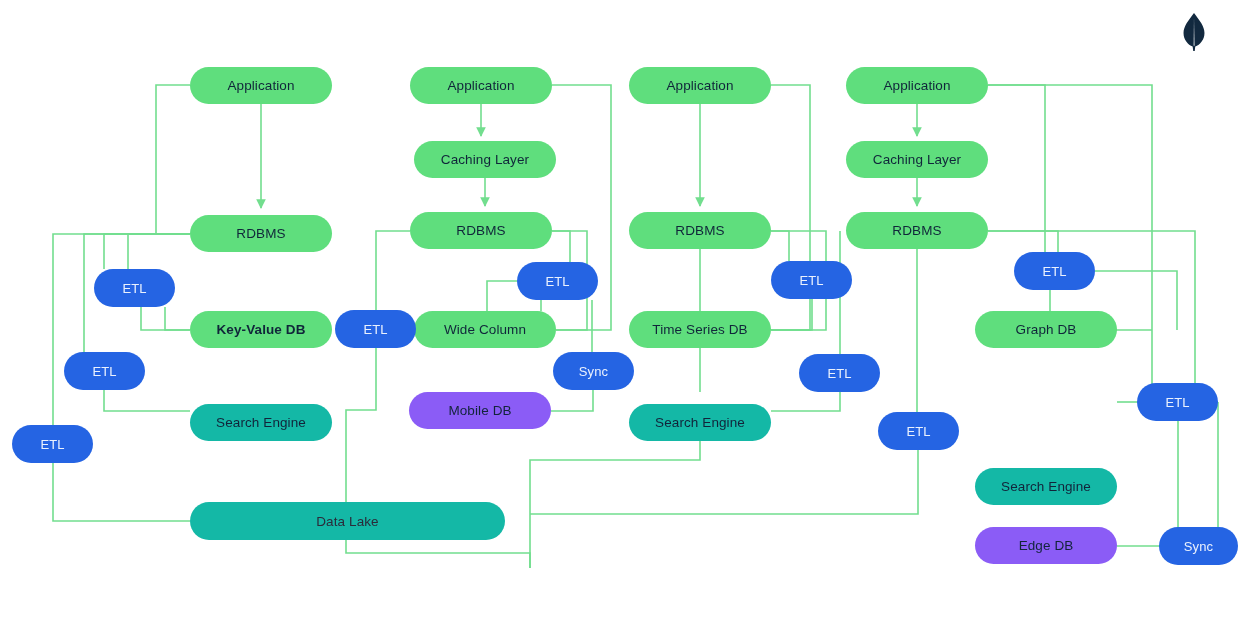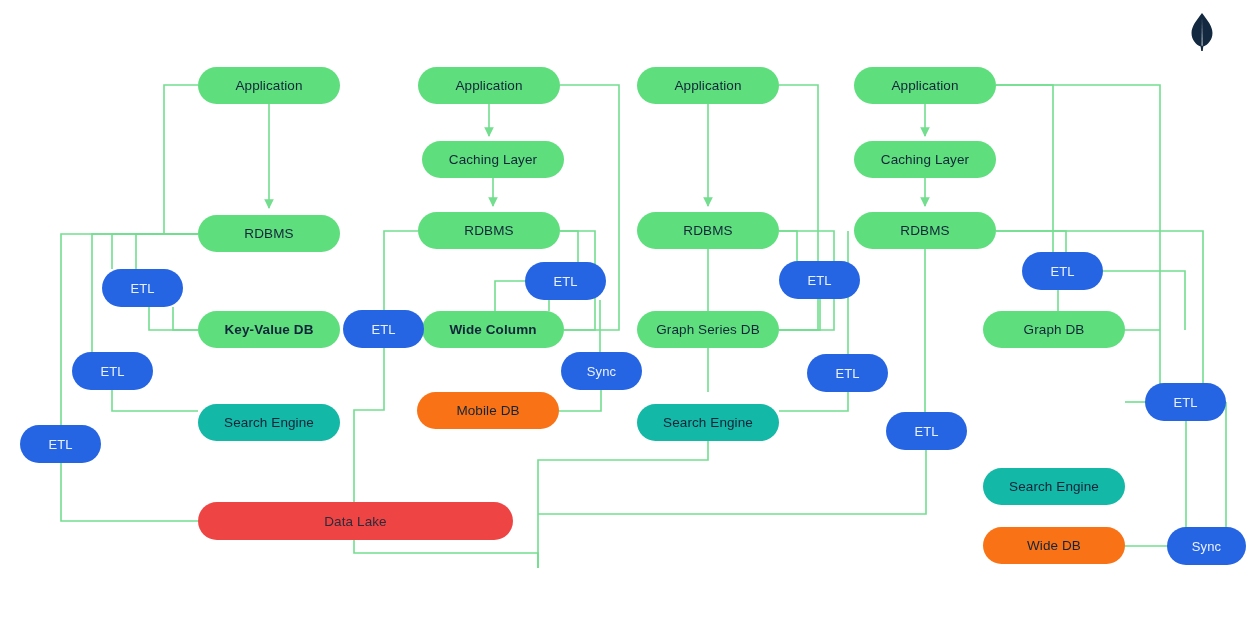--- a/index.html
+++ b/index.html
@@ -3,38 +3,38 @@
 <meta charset="utf-8">
 <style>
   html,body{margin:0;padding:0;}
   body{
     width:1254px;height:624px;
     background:#ffffff;
     font-family:"Liberation Sans", sans-serif;
     overflow:hidden;
     position:relative;
   }
-  #stage{position:absolute;left:8px;top:0;width:1064px;height:624px;}
+  #stage{position:absolute;left:0;top:0;width:1064px;height:624px;}
   #wires{position:absolute;left:0;top:0;width:1254px;height:624px;pointer-events:none;}
   .node{
     position:absolute;
     box-sizing:border-box;
     display:flex;align-items:center;justify-content:center;
     border-radius:999px;
     font-size:13.5px;
     letter-spacing:.1px;
     white-space:nowrap;
     color:#12243a;
     z-index:5;
   }
   .n-green{background:#5FDE7D;color:#10263a;}
   .n-blue{background:#2564E3;color:#eaf1fe;font-size:13px;}
   .n-cyan{background:#14b8a6;color:#12243a;margin-top:12px;}
-  .n-yellow{background:#f97316;color:#12243a;}
-  .n-lav{background:#ef4444;color:#2b2b3a;}
+  .n-yellow{background:#8b5cf6;color:#12243a;}
+  .n-lav{background:#14b8a6;color:#2b2b3a;}
   #logo{position:absolute;left:1178px;top:12px;width:32px;height:40px;z-index:9;}
 </style>
 </head>
 <body>
 
 <div id="stage">
 
   <svg id="wires" viewBox="0 0 1254 624" xmlns="http://www.w3.org/2000/svg">
     <defs>
       <marker id="ah" markerWidth="7" markerHeight="7" refX="5.4" refY="3" orient="auto">
@@ -117,35 +117,35 @@
 <div class="node n-green" style="left: 190px; top: 67px; width: 142px; height: 37px;">Application</div>
     <div class="node n-green" style="left: 190px; top: 215px; width: 142px; height: 37px;">RDBMS</div>
     <div class="node n-green" style="left: 190px; top: 311px; width: 142px; height: 37px; font-weight: bold;">Key-Value DB</div>
     <div class="node n-cyan" style="left: 190px; top: 392px; width: 142px; height: 37px;">Search Engine</div>
     <div class="node n-blue" style="left: 94px; top: 269px; width: 81px; height: 38px;">ETL</div>
     <div class="node n-blue" style="left: 64px; top: 352px; width: 81px; height: 38px;">ETL</div>
     <div class="node n-blue" style="left: 12px; top: 425px; width: 81px; height: 38px;">ETL</div>
     <div class="node n-green" style="left: 410px; top: 67px; width: 142px; height: 37px;">Application</div>
     <div class="node n-green" style="left: 414px; top: 141px; width: 142px; height: 37px;">Caching Layer</div>
     <div class="node n-green" style="left: 410px; top: 212px; width: 142px; height: 37px;">RDBMS</div>
-    <div class="node n-green" style="left: 414px; top: 311px; width: 142px; height: 37px; font-weight: bold;">Wide Column</div>
+    <div class="node n-green" style="left: 414px; top: 311px; width: 142px; height: 37px;">Wide Column</div>
     <div class="node n-yellow" style="left: 409px; top: 392px; width: 142px; height: 37px;">Mobile DB</div>
     <div class="node n-blue" style="left: 517px; top: 262px; width: 81px; height: 38px;">ETL</div>
     <div class="node n-blue" style="left: 335px; top: 310px; width: 81px; height: 38px;">ETL</div>
     <div class="node n-blue" style="left: 553px; top: 352px; width: 81px; height: 38px;">Sync</div>
     <div class="node n-green" style="left: 629px; top: 67px; width: 142px; height: 37px;">Application</div>
     <div class="node n-green" style="left: 629px; top: 212px; width: 142px; height: 37px;">RDBMS</div>
-    <div class="node n-green" style="left: 629px; top: 311px; width: 142px; height: 37px;">Graph Series DB</div>
+    <div class="node n-green" style="left: 629px; top: 311px; width: 142px; height: 37px;">Time Series DB</div>
     <div class="node n-cyan" style="left: 629px; top: 392px; width: 142px; height: 37px;">Search Engine</div>
     <div class="node n-blue" style="left: 771px; top: 261px; width: 81px; height: 38px;">ETL</div>
     <div class="node n-blue" style="left: 799px; top: 354px; width: 81px; height: 38px;">ETL</div>
     <div class="node n-blue" style="left: 878px; top: 412px; width: 81px; height: 38px;">ETL</div>
     <div class="node n-green" style="left: 846px; top: 67px; width: 142px; height: 37px;">Application</div>
     <div class="node n-green" style="left: 846px; top: 141px; width: 142px; height: 37px;">Caching Layer</div>
     <div class="node n-green" style="left: 846px; top: 212px; width: 142px; height: 37px;">RDBMS</div>
     <div class="node n-green" style="left: 975px; top: 311px; width: 142px; height: 37px;">Graph DB</div>
     <div class="node n-cyan" style="left: 975px; top: 456px; width: 142px; height: 37px;">Search Engine</div>
-    <div class="node n-yellow" style="left: 975px; top: 527px; width: 142px; height: 37px;">Wide DB</div>
+    <div class="node n-yellow" style="left: 975px; top: 527px; width: 142px; height: 37px;">Edge DB</div>
     <div class="node n-blue" style="left: 1014px; top: 252px; width: 81px; height: 38px;">ETL</div>
     <div class="node n-blue" style="left: 1137px; top: 383px; width: 81px; height: 38px;">ETL</div>
     <div class="node n-blue" style="left: 1159px; top: 527px; width: 79px; height: 38px;">Sync</div>
     <div class="node n-lav" style="left: 190px; top: 502px; width: 315px; height: 38px;">Data Lake</div>
   </div>
 
 </body></html>

